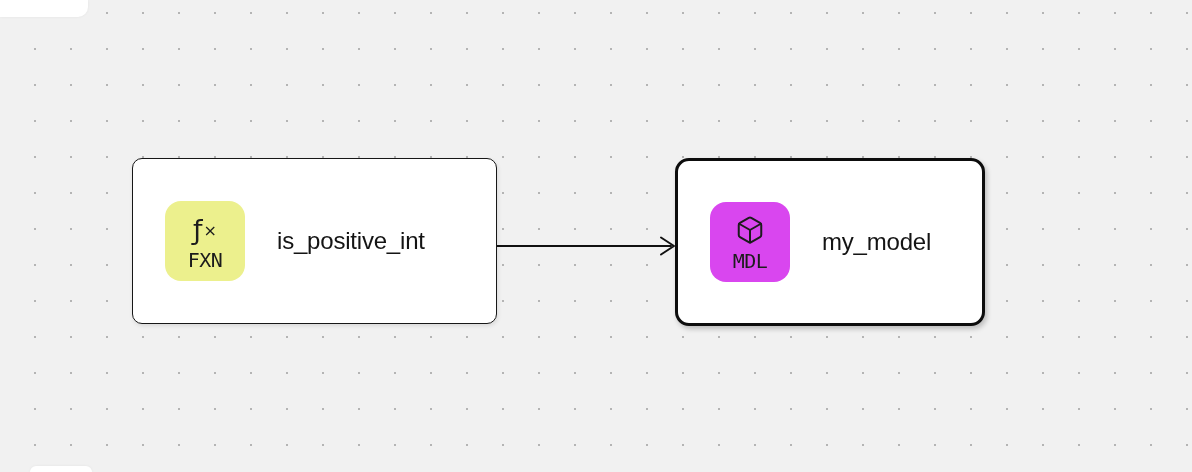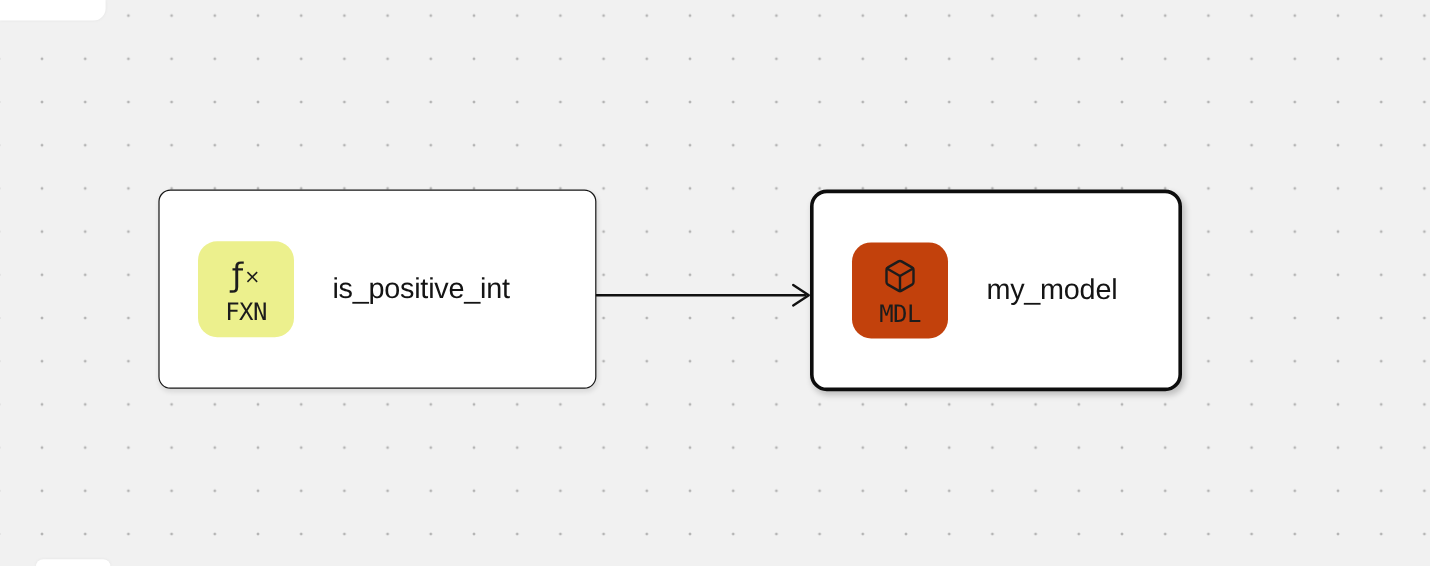--- a/index.html
+++ b/index.html
@@ -135,21 +135,21 @@
       <div class="badge-icon">
         <span class="fx-main">ƒ</span>
           <span class="fx-sub">×</span>
       </div>
       <div class="badge-text">FXN</div>
     </div>
     <div class="node-label">is_positive_int</div>
   </div>
 
   <div class="node mdl-node">
-    <div class="badge" style="background-color: #c2410c;">
+    <div class="badge" style="background-color: #d946ef;">
       <div class="badge-icon">
         <svg viewBox="0 0 24 24" width="30" height="30" fill="none" stroke="#1c1c1c" stroke-width="1.6" stroke-linecap="round" stroke-linejoin="round">
           <path d="M21 8a2 2 0 0 0-1-1.73l-7-4a2 2 0 0 0-2 0l-7 4A2 2 0 0 0 3 8v8a2 2 0 0 0 1 1.73l7 4a2 2 0 0 0 2 0l7-4A2 2 0 0 0 21 16Z"></path>
           <path d="m3.3 7 8.7 5 8.7-5"></path>
           <path d="M12 22V12"></path>
         </svg>
       </div>
       <div class="badge-text">MDL</div>
     </div>
     <div class="node-label">my_model</div>

